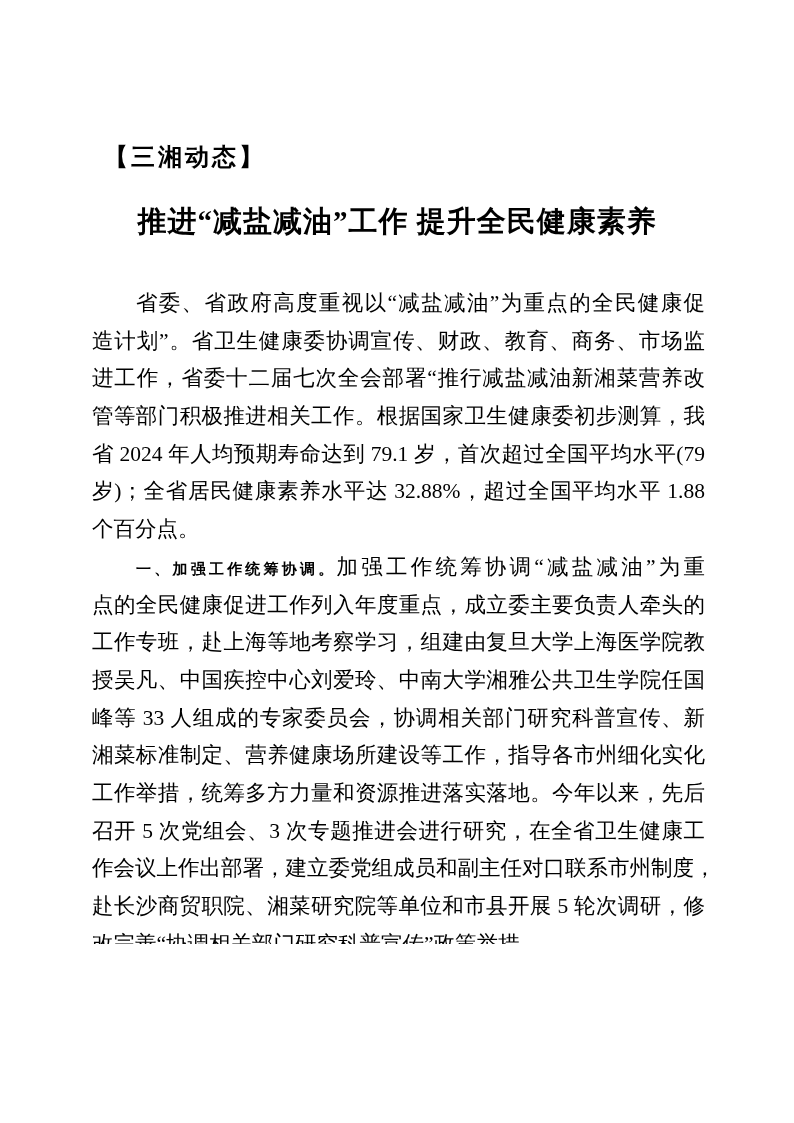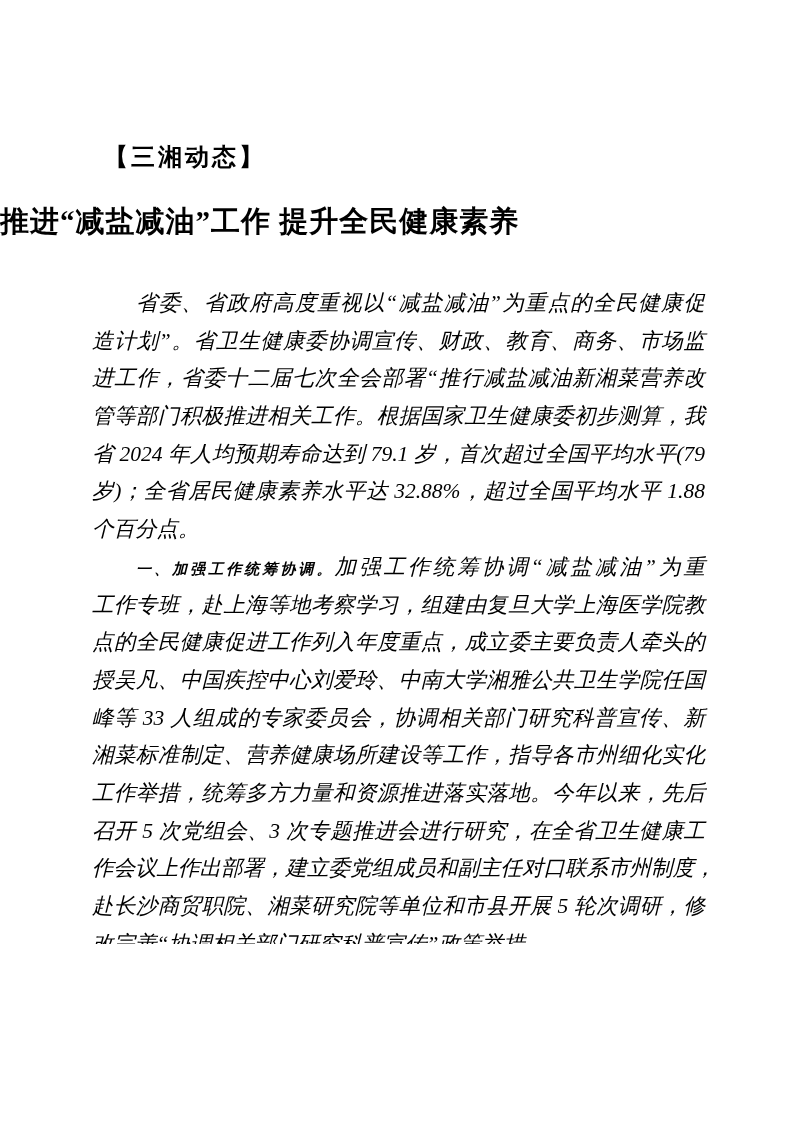--- a/index.html
+++ b/index.html
@@ -24,34 +24,33 @@
     font-weight: bold;
     letter-spacing: 3px;
     font-family: "Liberation Serif", serif;
   }
   .doc-title {
     position: absolute;
     left: 0;
     right: 0;
     top: 202px;
     margin: 0;
-    text-align: left;
+    text-align: center;
     font-size: 29px;
     font-weight: bold;
     letter-spacing: 1px;
     font-family: "Liberation Serif", serif;
   }
   .body-text {
     position: absolute;
     left: 92px;
     top: 285px;
     width: 613px;
     font-size: 21.5px;
     font-family: "Liberation Serif", serif;
-    font-style: italic;
   }
   .body-text .line {
     line-height: 37.7px;
     height: 37.7px;
     white-space: nowrap;
     text-align: justify;
     text-align-last: justify;
     overflow: visible;
   }
   .body-text .line.last {
@@ -84,22 +83,22 @@
 
   <div class="body-text">
       <div class="line indent"><span>省委、省政府高度重视以“减盐减油”为重点的全民健康促</span></div>
       <div class="line"><span>造计划”。省卫生健康委协调宣传、财政、教育、商务、市场监</span></div>
       <div class="line"><span>进工作，省委十二届七次全会部署“推行减盐减油新湘菜营养改</span></div>
       <div class="line"><span>管等部门积极推进相关工作。根据国家卫生健康委初步测算，我</span></div>
       <div class="line"><span>省 2024 年人均预期寿命达到 79.1 岁，首次超过全国平均水平(79</span></div>
       <div class="line"><span>岁)；全省居民健康素养水平达 32.88%，超过全国平均水平 1.88</span></div>
       <div class="line last"><span>个百分点。</span></div>
       <div class="line indent"><span class="bold-lead">一、加强工作统筹协调。</span><span>加强工作统筹协调“减盐减油”为重</span></div>
+      <div class="line"><span>点的全民健康促进工作列入年度重点，成立委主要负责人牵头的</span></div>
       <div class="line"><span>工作专班，赴上海等地考察学习，组建由复旦大学上海医学院教</span></div>
-      <div class="line"><span>点的全民健康促进工作列入年度重点，成立委主要负责人牵头的</span></div>
       <div class="line"><span>授吴凡、中国疾控中心刘爱玲、中南大学湘雅公共卫生学院任国</span></div>
       <div class="line"><span>峰等 33 人组成的专家委员会，协调相关部门研究科普宣传、新</span></div>
       <div class="line"><span>湘菜标准制定、营养健康场所建设等工作，指导各市州细化实化</span></div>
       <div class="line"><span>工作举措，统筹多方力量和资源推进落实落地。今年以来，先后</span></div>
       <div class="line"><span>召开 5 次党组会、3 次专题推进会进行研究，在全省卫生健康工</span></div>
       <div class="line"><span>作会议上作出部署，建立委党组成员和副主任对口联系市州制度，</span></div>
       <div class="line"><span>赴长沙商贸职院、湘菜研究院等单位和市县开展 5 轮次调研，修</span></div>
       <div class="line last"><span>改完善“协调相关部门研究科普宣传”政策举措。</span></div>
     </div>
 

